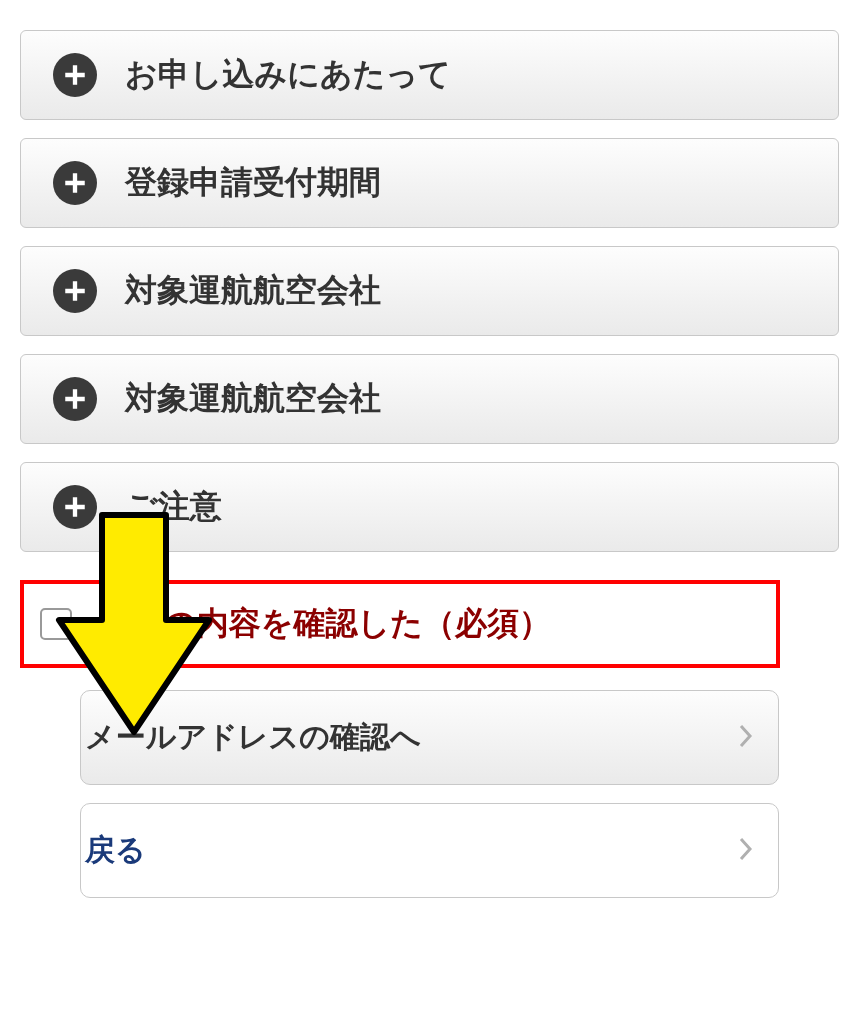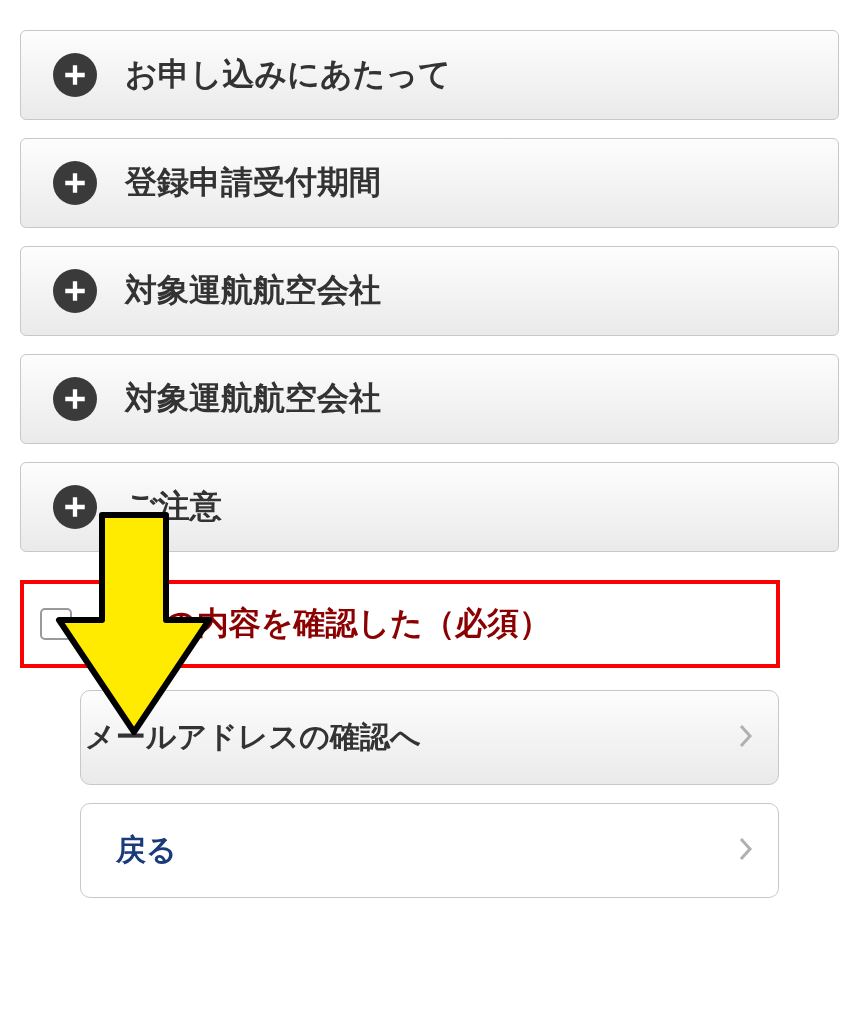--- a/index.html
+++ b/index.html
@@ -83,21 +83,20 @@
       background: #ffffff;
     }
     .nav-label {
       font-size: 30px;
       font-weight: bold;
       color: #333;
     }
     .nav-label-blue {
       color: #1a3a7a;
       font-weight: bold;
-      margin-left: 31px;
     }
     .chevron {
       position: absolute;
       right: 24px;
       top: 50%;
       transform: translateY(-50%);
     }
     .chevron svg {
       width: 16px;
       height: 26px;

